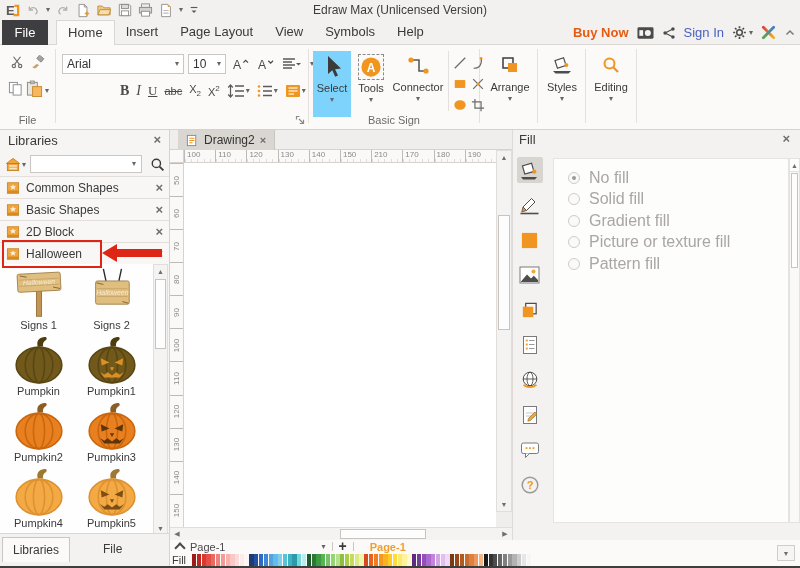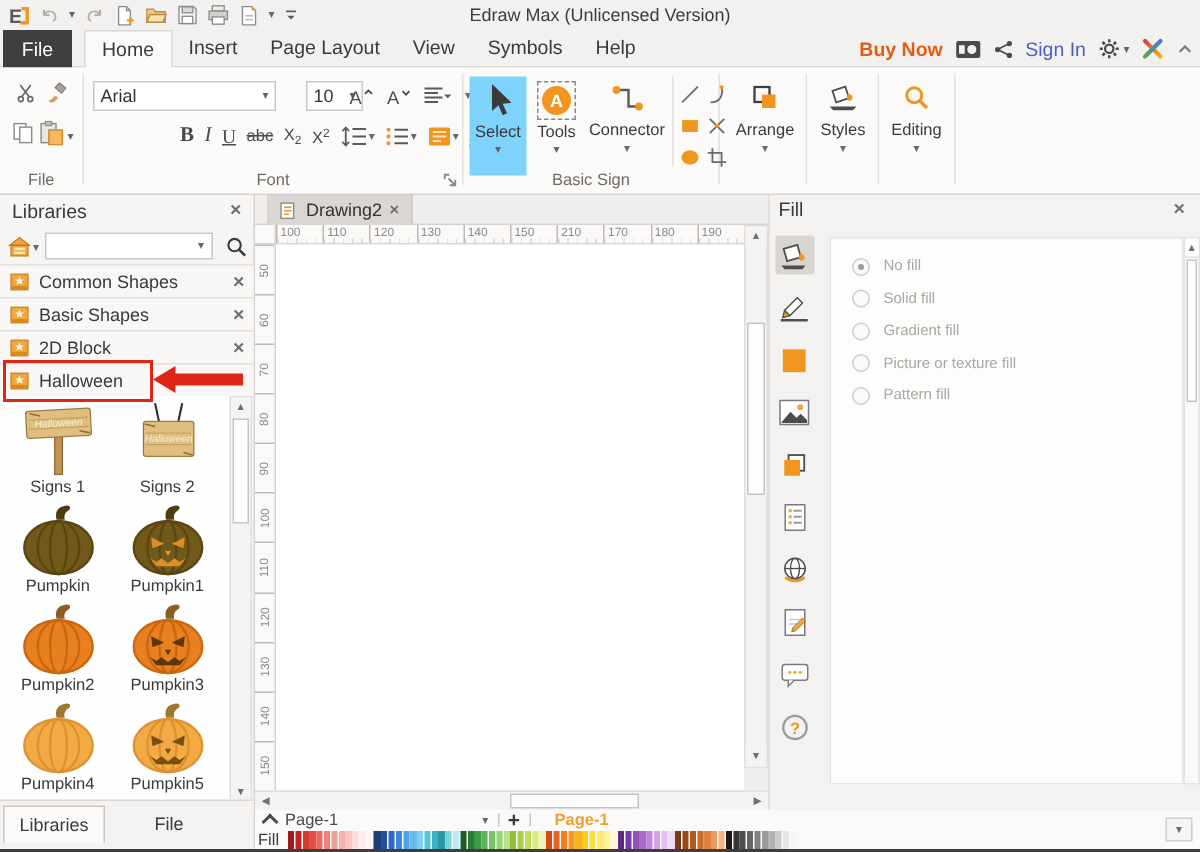--- a/index.html
+++ b/index.html
@@ -113,21 +113,21 @@
   #side-icons{position:absolute;left:0;top:22px;width:33px;}
   .side-item{width:26px;height:26px;margin:5px auto 9px auto;display:flex;align-items:center;
              justify-content:center;border-radius:2px;}
   .side-item.selected{background:#D8D5D1;}
   #options-box{position:absolute;left:40px;top:28px;width:236px;height:365px;background:#FDFDFC;
                border:1px solid #E6E4E2;box-sizing:border-box;}
   .fill-opt{display:flex;align-items:center;gap:9px;height:21.5px;padding-left:14px;}
   .radio{width:10px;height:10px;border-radius:50%;border:1px solid #CFCCC9;background:#FBFAF9;
          display:flex;align-items:center;justify-content:center;}
   .radio .dot{width:4px;height:4px;border-radius:50%;background:#9a9a9a;}
-  .fill-opt .olbl{font-size:10px;color:#A9A6A3;}
+  .fill-opt .olbl{font-size:16px;color:#A9A6A3;}
   #opt-scroll{position:absolute;left:276px;top:28px;width:11px;height:365px;background:#FAF9F7;
               border:1px solid #E4E2E0;box-sizing:border-box;}
   
   #bottom-bar{position:absolute;left:170px;top:540px;width:630px;height:26px;background:#FBFAF9;}
   #page-row{position:absolute;left:0;top:0;width:100%;height:13px;display:flex;align-items:center;}
   .chev-up{width:6px;height:6px;border-left:2px solid #4a4a4a;border-top:2px solid #4a4a4a;
            transform:rotate(45deg);margin:2px 6px 0 6px;}
   #page-selector{font-size:11px;color:#4a4a4a;}
   .vsep{width:1px;height:9px;background:#C9C6C3;margin:0 6px;}
   #add-page{font-size:14px;font-weight:bold;color:#3a3a3a;line-height:11px;}
@@ -312,21 +312,21 @@
         </span>
       <span class="dd abs" style="left:45px;top:42px">▾</span>
       <div class="grp-label">File</div>
     </div>
 
     <div class="abs" style="left:56px;top:0;width:252px;height:84px">
       <div class="combo" style="left:6px;top:9px;width:122px">
         <span>Arial</span>
         <span class="dd">▾</span>
       </div>
-      <div class="combo" style="left:148px;top:9px;width:38px">
+      <div class="combo" style="left:132px;top:9px;width:38px">
         <span>10</span>
         <span class="dd">▾</span>
       </div>
       <div id="font-row1" class="abs" style="left:176px;top:9px;display:flex;gap:8px;align-items:center;height:20px">
           <span class="ic">
             <svg width="17" height="15" viewBox="0 0 18 16">
               <text x="1" y="13" font-size="13" fill="#4a4a4a" font-family="Liberation Sans">A</text>
               <path d="M12 6 L14.5 3.5 L17 6" fill="none" stroke="#4a4a4a" stroke-width="1.3"></path>
             </svg>
           </span>
@@ -416,21 +416,20 @@
             </span>
             <span class="dd">▾</span>
           </span>
         </div>
       <span class="ic launcher">
           <svg width="10" height="10" viewBox="0 0 10 10">
             <path d="M1.5 4.5 V1.5 H4.5" fill="none" stroke="#8a8a8a" stroke-width="1.2"></path>
             <path d="M4 4 L8.5 8.5 M8.5 4.8 V8.5 H4.8" fill="none" stroke="#8a8a8a" stroke-width="1.2"></path>
           </svg>
         </span>
-      <div class="grp-label">Font</div>
     </div>
 
     <div class="abs" style="left:309px;top:0;width:170px;height:84px">
       <div class="bigbtn" style="left:4px;width:38px;background:#7dd3fc">
         <span class="ic" style="margin-top:3px">
             <svg width="24" height="26" viewBox="0 0 24 26">
               <path d="M8 2 L8 20 L12.3 16.2 L15.2 22.8 L18 21.5 L15.1 15.2 L21 14.5 Z" fill="#3b3b3b"></path>
             </svg>
           </span>
         <span class="lbl">Select</span>

